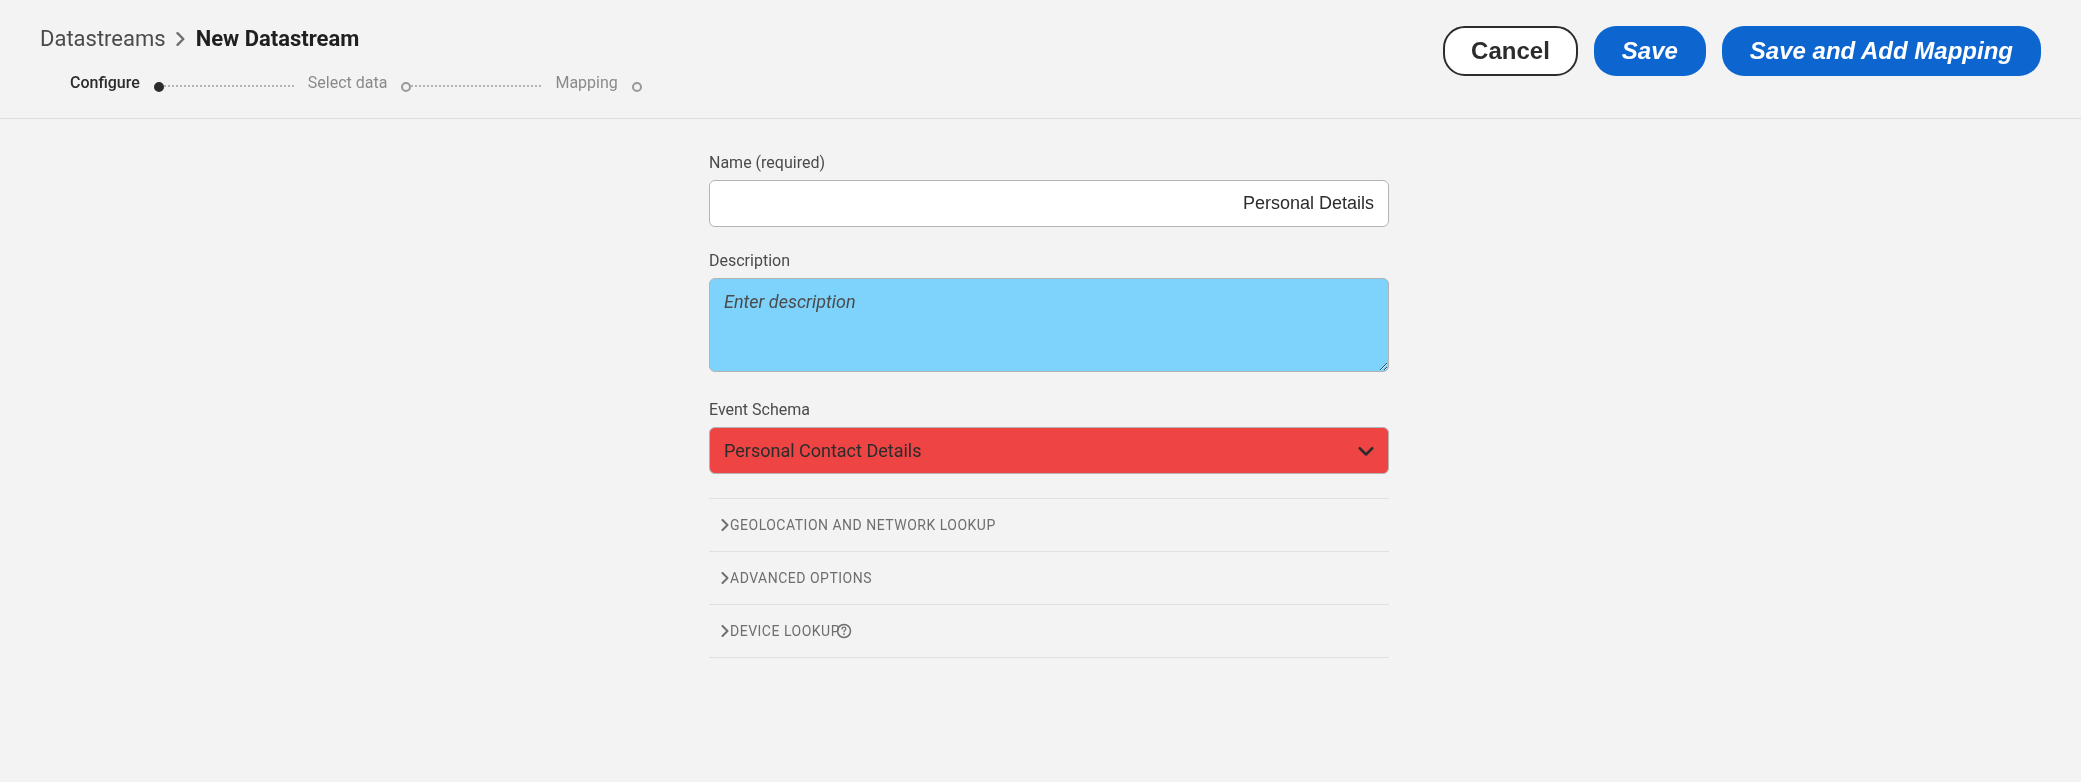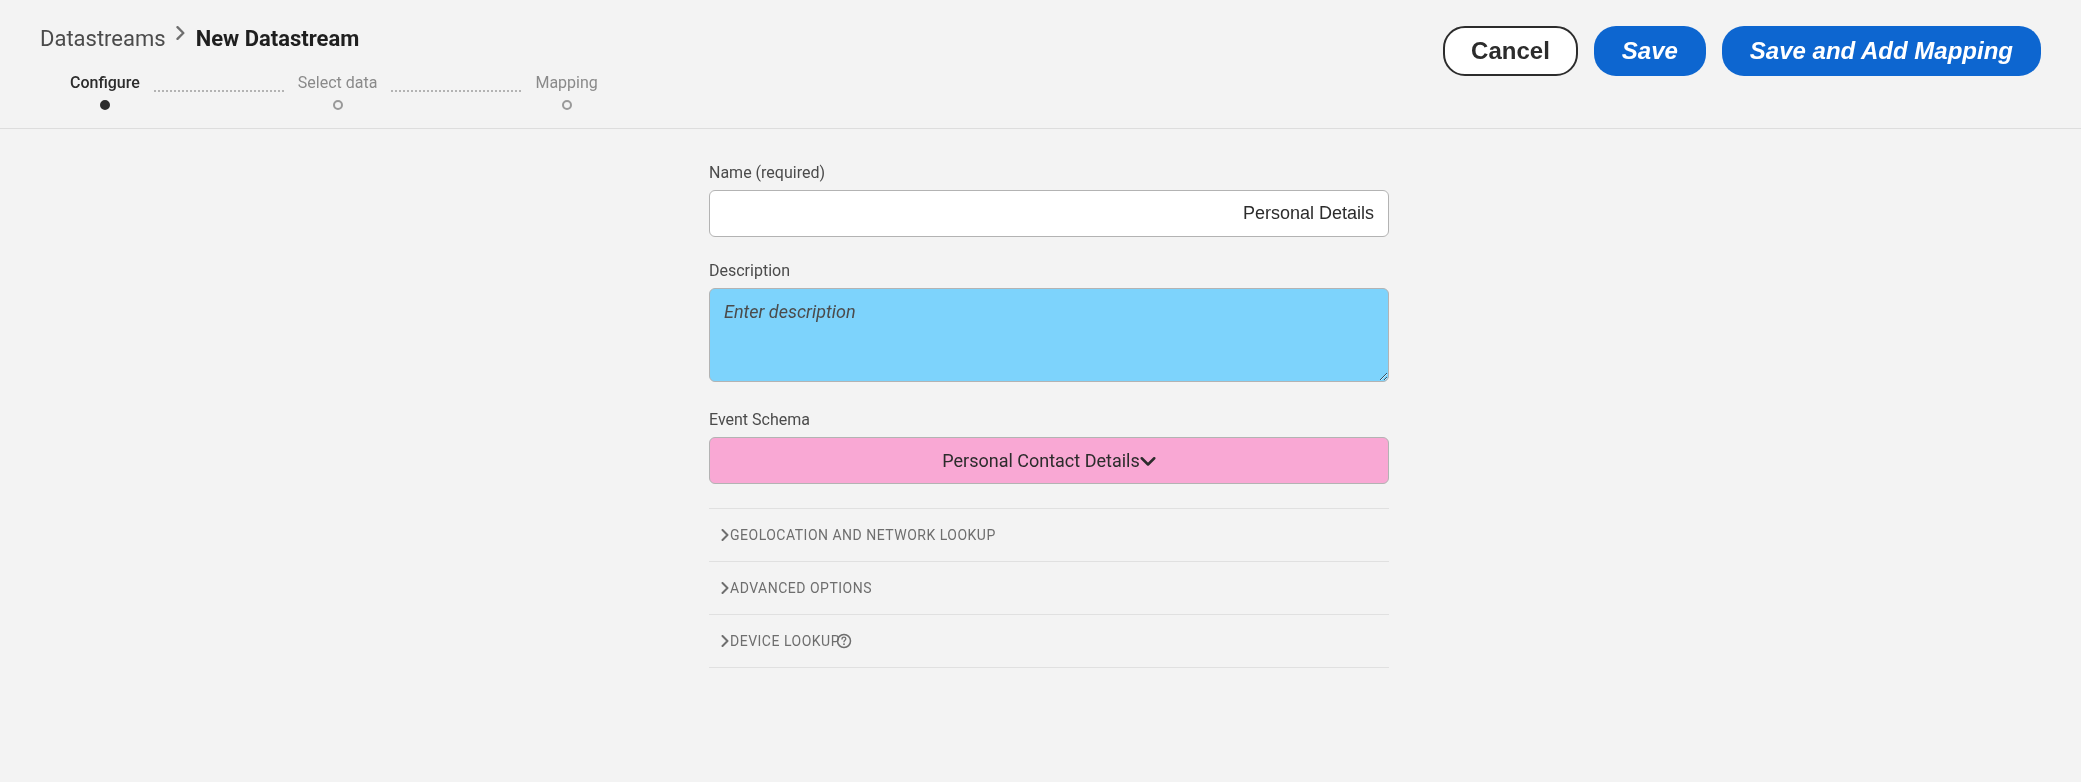--- a/index.html
+++ b/index.html
@@ -15,21 +15,21 @@
     
     .header {
       display: flex;
       justify-content: space-between;
       align-items: flex-start;
       padding: 26px 40px 0 40px;
     }
     .header-left { display: flex; flex-direction: column; }
     .breadcrumb {
       display: flex;
-      align-items: flex-start;
+      align-items: center;
       gap: 10px;
       font-size: 22px;
       color: #4b4b4b;
     }
     .breadcrumb .current { font-weight: 700; color: #1f1f1f; }
     .bc-chevron {
       display: inline-flex;
       color: #6e6e6e;
     }
     .header-actions {
@@ -59,21 +59,20 @@
     }
     
     .stepper {
       display: flex;
       align-items: center;
       margin-top: 22px;
       padding-left: 16px;
     }
     .step {
       display: flex;
-      flex-direction: column;
       align-items: center;
       position: relative;
     }
     .step-label {
       font-size: 16px;
       color: #8a8a8a;
       padding: 0 14px 8px 14px;
     }
     .step.active .step-label { color: #2c2c2c; font-weight: 500; }
     .step-track {
@@ -131,23 +130,23 @@
       font-family: inherit;
     }
     .textarea::placeholder { color: #4b4b4b; font-style: italic; }
     .select {
       width: 100%;
       border: 1px solid #b3b3b3;
       border-radius: 6px;
       padding: 12px 14px;
       font-size: 18px;
       color: #2c2c2c;
-      background: #f9a8d4;
-      display: flex;
-      justify-content: center;
+      background: #ef4444;
+      display: flex;
+      justify-content: space-between;
       align-items: center;
       cursor: pointer;
     }
     .select .chev { color: #2c2c2c; }
     
     .accordion { margin-top: 8px; }
     .acc-item {
       border-bottom: 1px solid #e0e0e0;
       padding: 18px 12px;
       display: flex;

